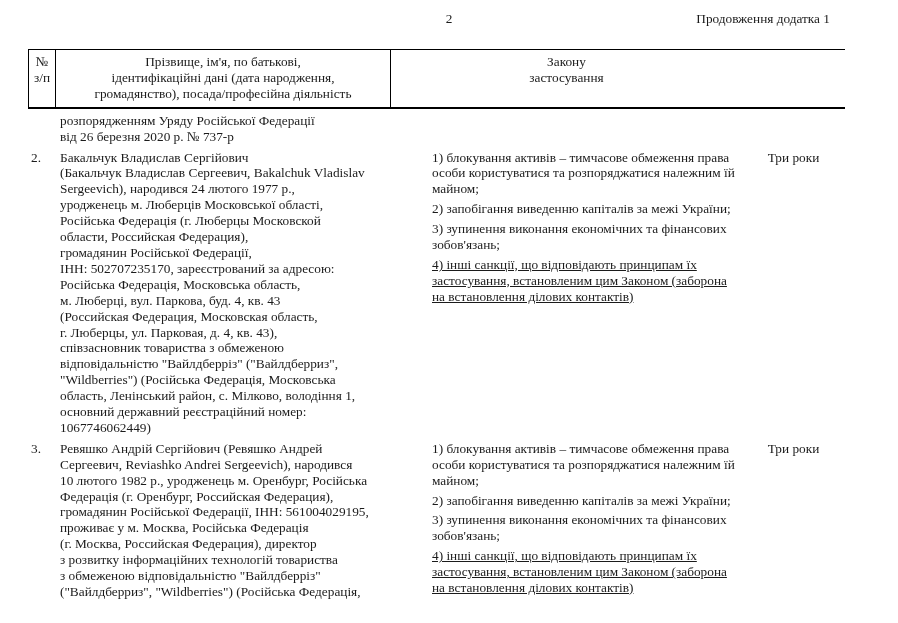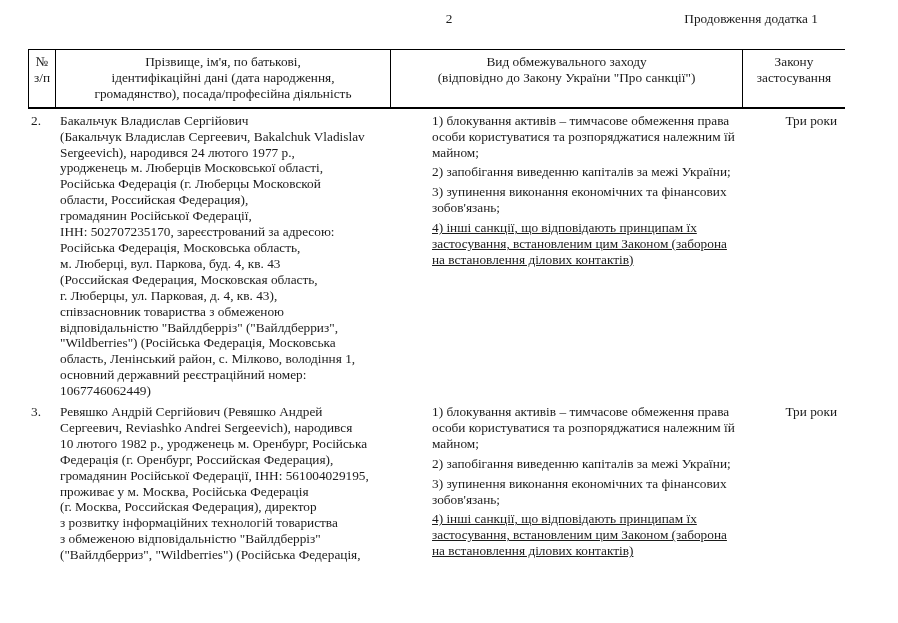--- a/index.html
+++ b/index.html
@@ -10,21 +10,21 @@
     height: 623px;
     background: #ffffff;
     overflow: hidden;
     font-family: "Liberation Serif", "DejaVu Serif", serif;
     font-size: 13.3px;
     line-height: 15.9px;
     color: #1b1b1b;
   }
   .page-top { position: absolute; top: 11px; left: 0; right: 0; height: 18px; }
   .page-number { position: absolute; left: 0; right: 0; text-align: center; }
-  .annex-label { position: absolute; right: 80px; top: 0; }
+  .annex-label { position: absolute; right: 68px; top: 0; }
 
   .doc-table { position: absolute; top: 49px; left: 28px; width: 817px; }
 
   .grid-row {
     display: grid;
     grid-template-columns: 27px 335px 352px 103px;
     width: 817px;
   }
   .header-row {
     border-top: 1.5px solid #000;
@@ -36,48 +36,53 @@
     padding: 4px 2px 5px 2px;
     white-space: pre-line;
   }
   .body-section { padding-top: 4px; }
   .body-row { margin-bottom: 5px; }
   .num-cell { padding: 0 0 0 3px; }
   .identity-cell { padding: 0 5px; white-space: pre-line; }
   .measures-cell { padding: 0 6px 0 3px; }
   .measure-item { white-space: pre-line; margin-bottom: 4px; margin-left: 39px; }
   .measure-item:last-child { margin-bottom: 0; text-decoration: underline; }
-  .term-cell { text-align: right; padding: 0 8px; }
+  .term-cell { text-align: center; padding: 0 8px; }
 </style>
 </head>
 <body>
 
 <div class="page">
 
   <div class="page-top">
     <span class="page-number">2</span>
     <span class="annex-label">Продовження додатка 1</span>
   </div>
 
   <div class="doc-table">
 
     <div class="grid-row header-row">
       <div class="header-cell">№
 з/п</div>
       <div class="header-cell">Прізвище, ім'я, по батькові,
 ідентифікаційні дані (дата народження,
 громадянство), посада/професійна діяльність</div>
-      <div class="header-cell">Вид обмежувального заходу
-(відповідно до Закону України "Про санкції")</div>
       <div class="header-cell">Закону
 застосування</div>
     </div>
 
     <div class="body-section">
 
+      <div class="grid-row body-row">
+        <div class="num-cell"></div>
+        <div class="identity-cell">розпорядженням Уряду Російської Федерації
+від 26 березня 2020 р. № 737-р</div>
+        <div class="measures-cell"></div>
+        <div class="term-cell"></div>
+      </div>
 
       <div class="grid-row body-row">
         <div class="num-cell">2.</div>
         <div class="identity-cell">Бакальчук Владислав Сергійович
 (Бакальчук Владислав Сергеевич, Bakalchuk Vladislav
 Sergeevich), народився 24 лютого 1977 р.,
 уродженець м. Люберців Московської області,
 Російська Федерація (г. Люберцы Московской
 области, Российская Федерация),
 громадянин Російської Федерації,

